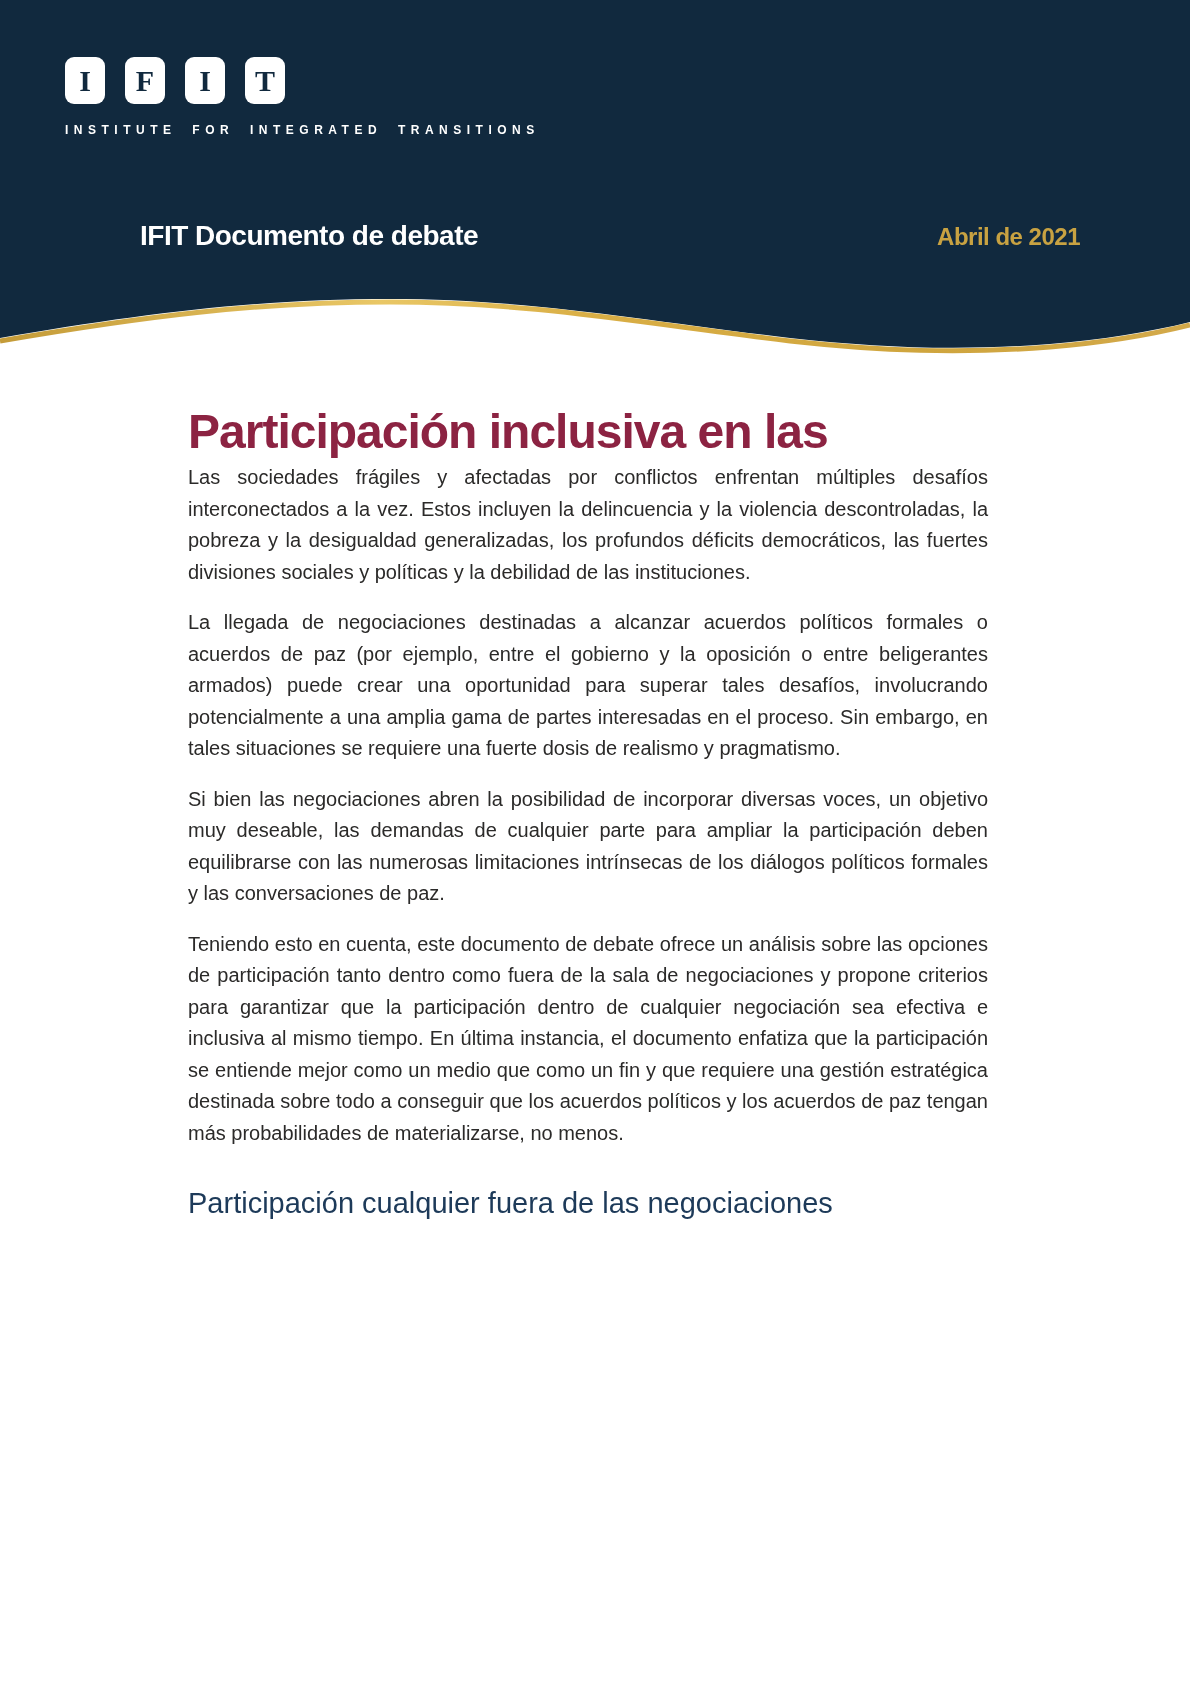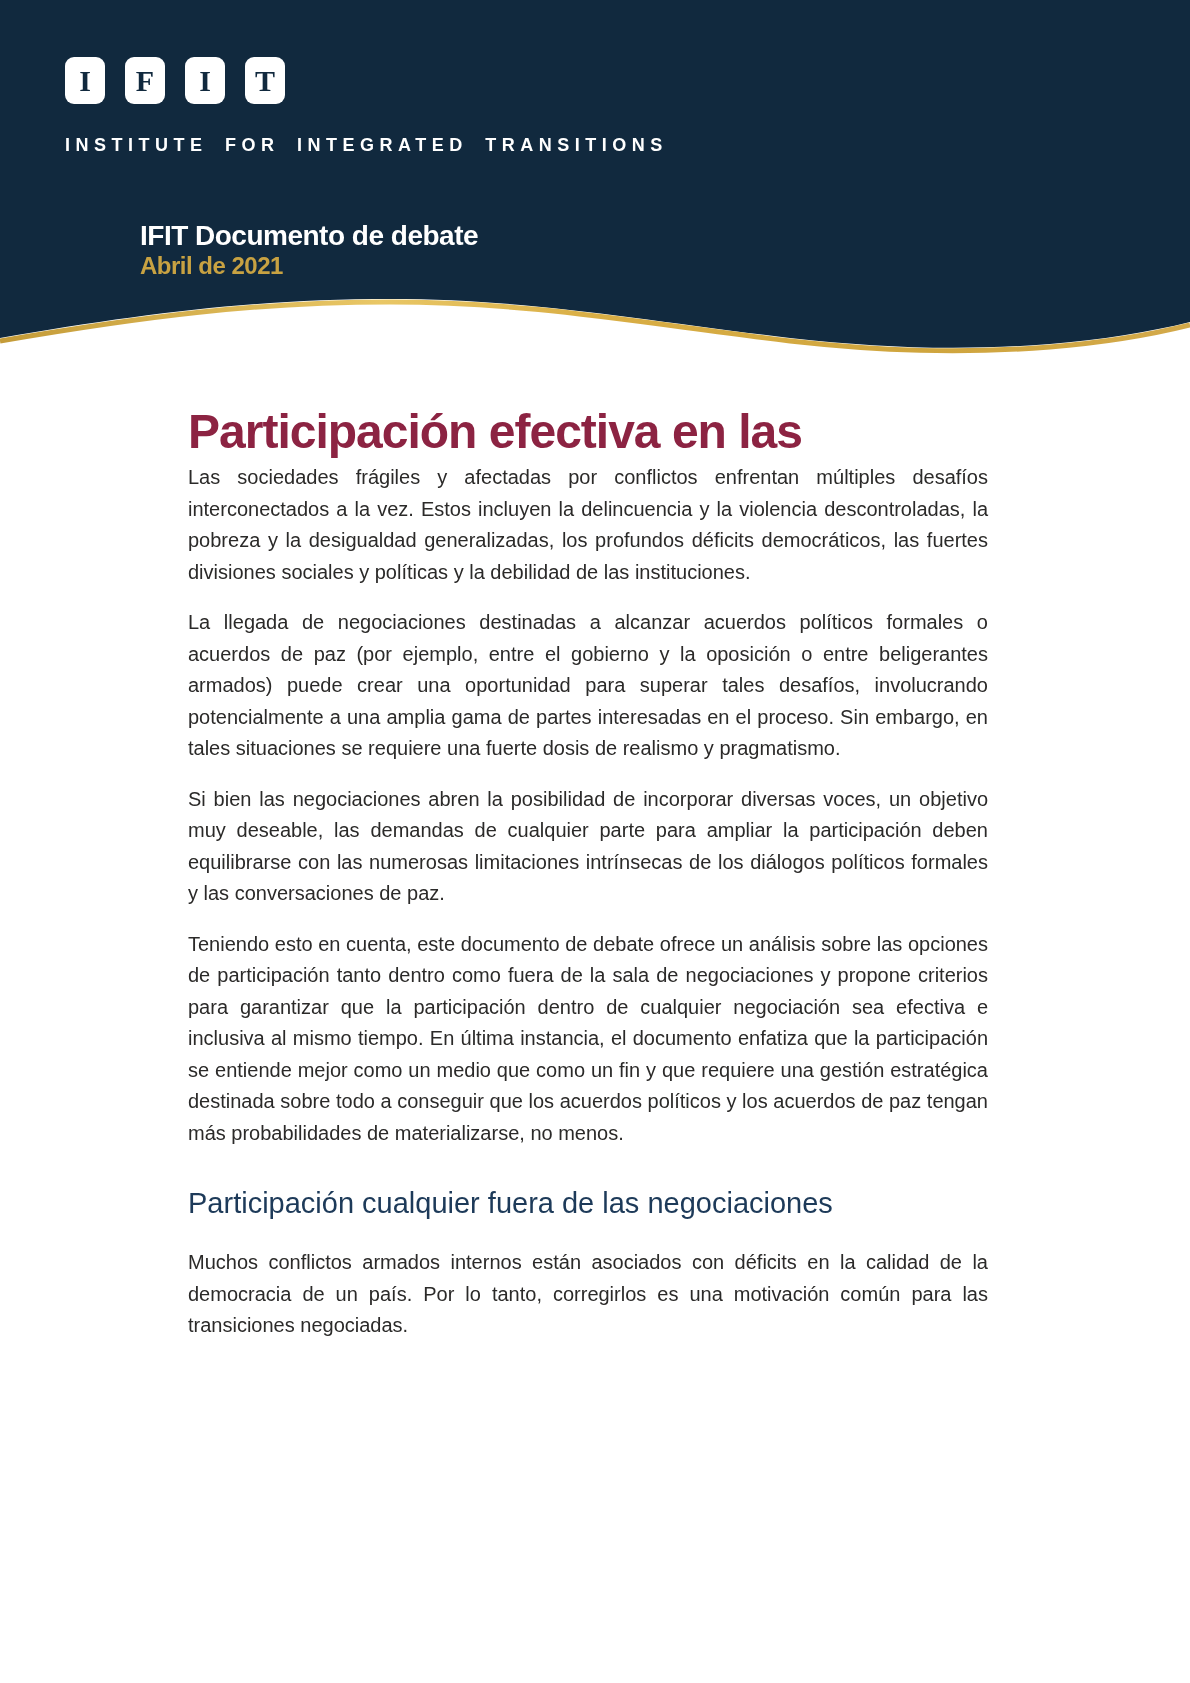--- a/index.html
+++ b/index.html
@@ -47,37 +47,36 @@
     justify-content: center;
   }
   .logo-box span {
     font-family: "Liberation Serif", "DejaVu Serif", serif;
     font-weight: 700;
     font-size: 30px;
     color: var(--navy, #11293e);
     line-height: 1;
   }
   .logo-tagline {
-    margin-top: 31px;
+    margin-top: 19px;
     color: #ffffff;
     font-weight: 700;
-    font-size: 18px;
+    font-size: 12px;
     letter-spacing: 5.5px;
     word-spacing: 7px;
     white-space: nowrap;
   }
   .header-band {
     position: absolute;
     left: 140px;
     right: 110px;
     top: 220px;
     display: flex;
     justify-content: space-between;
     align-items: baseline;
-    flex-direction: column;
   }
   .kicker {
     color: #ffffff;
     font-weight: 700;
     font-size: 28px;
     letter-spacing: -0.5px;
   }
   .issue-date {
     color: var(--gold-text, #c8a242);
     font-weight: 700;
@@ -165,28 +164,25 @@
   </div>
 
   <div class="header-band">
     <div class="kicker">IFIT Documento de debate</div>
     <div class="issue-date">Abril de 2021</div>
   </div>
 </header>
 
 <main class="article">
   <h1 class="doc-title">
-    <span>Participación efectiva en las</span>
+    <span>Participación inclusiva en las</span>
   </h1>
 
   <section class="body-copy lead-section">
     <p>Las sociedades frágiles y afectadas por conflictos enfrentan múltiples desafíos interconectados a la vez. Estos incluyen la delincuencia y la violencia descontroladas, la pobreza y la desigualdad generalizadas, los profundos déficits democráticos, las fuertes divisiones sociales y políticas y la debilidad de las instituciones.</p>
     <p>La llegada de negociaciones destinadas a alcanzar acuerdos políticos formales o acuerdos de paz (por ejemplo, entre el gobierno y la oposición o entre beligerantes armados) puede crear una oportunidad para superar tales desafíos, involucrando potencialmente a una amplia gama de partes interesadas en el proceso. Sin embargo, en tales situaciones se requiere una fuerte dosis de realismo y pragmatismo.</p>
     <p>Si bien las negociaciones abren la posibilidad de incorporar diversas voces, un objetivo muy deseable, las demandas de cualquier parte para ampliar la participación deben equilibrarse con las numerosas limitaciones intrínsecas de los diálogos políticos formales y las conversaciones de paz.</p>
     <p>Teniendo esto en cuenta, este documento de debate ofrece un análisis sobre las opciones de participación tanto dentro como fuera de la sala de negociaciones y propone criterios para garantizar que la participación dentro de cualquier negociación sea efectiva e inclusiva al mismo tiempo. En última instancia, el documento enfatiza que la participación se entiende mejor como un medio que como un fin y que requiere una gestión estratégica destinada sobre todo a conseguir que los acuerdos políticos y los acuerdos de paz tengan más probabilidades de materializarse, no menos.</p>
   </section>
 
   <h2 class="section-heading">Participación cualquier fuera de las negociaciones</h2>
 
-  <section class="body-copy">
-    <p>Muchos conflictos armados internos están asociados con déficits en la calidad de la democracia de un país. Por lo tanto, corregirlos es una motivación común para las transiciones negociadas.</p>
-  </section>
 </main>
 
 </body></html>

